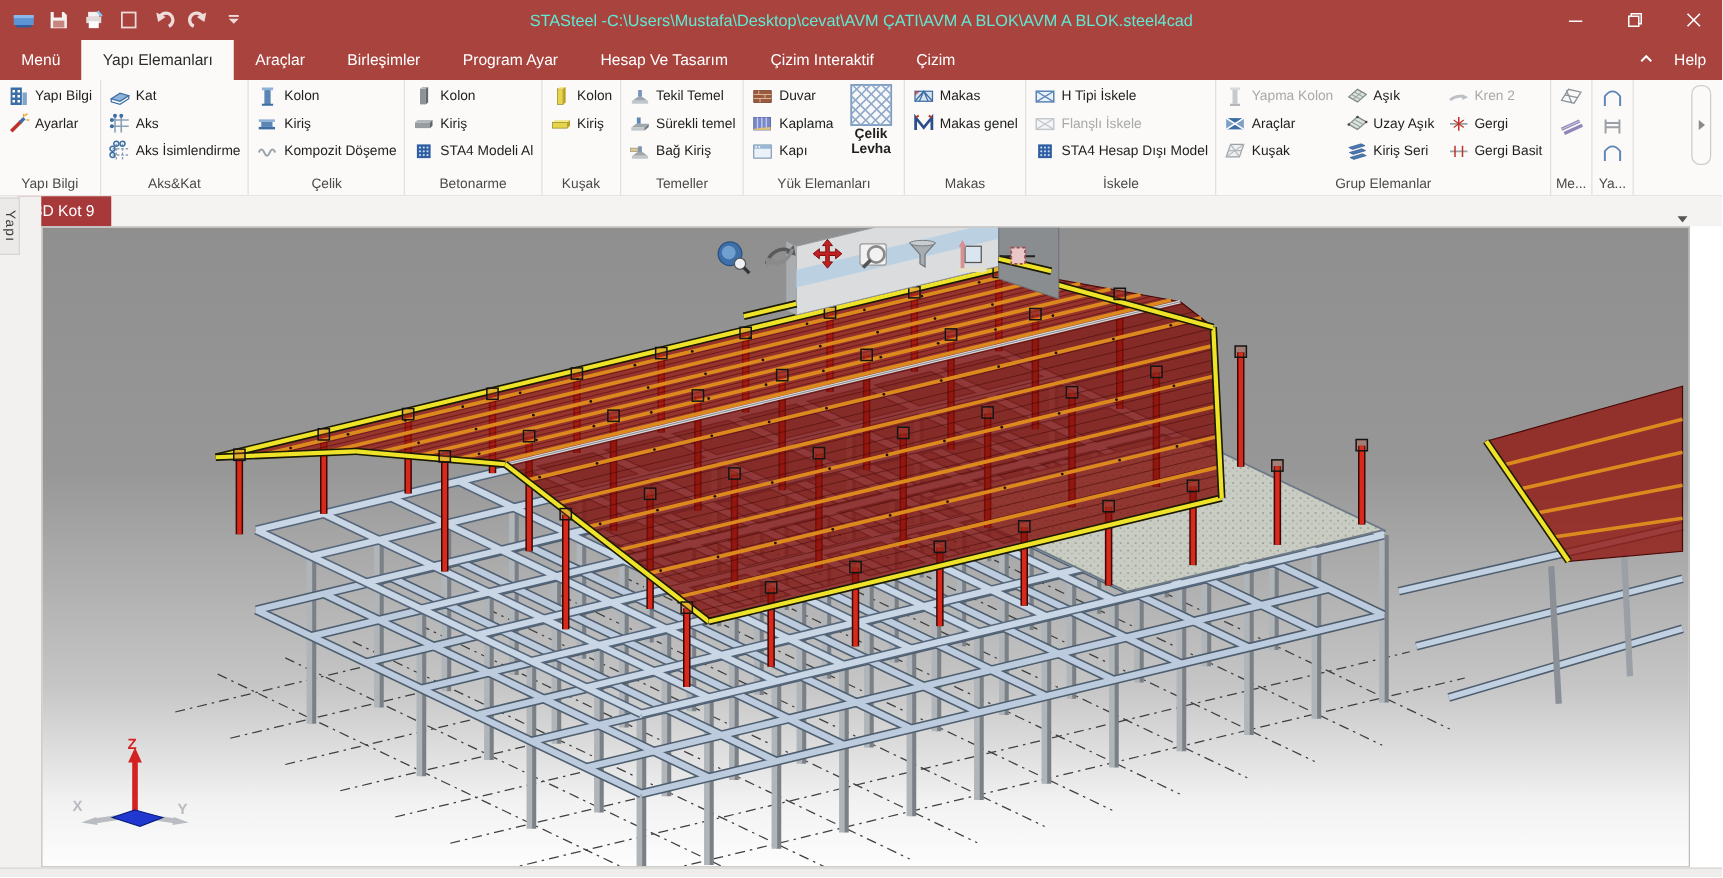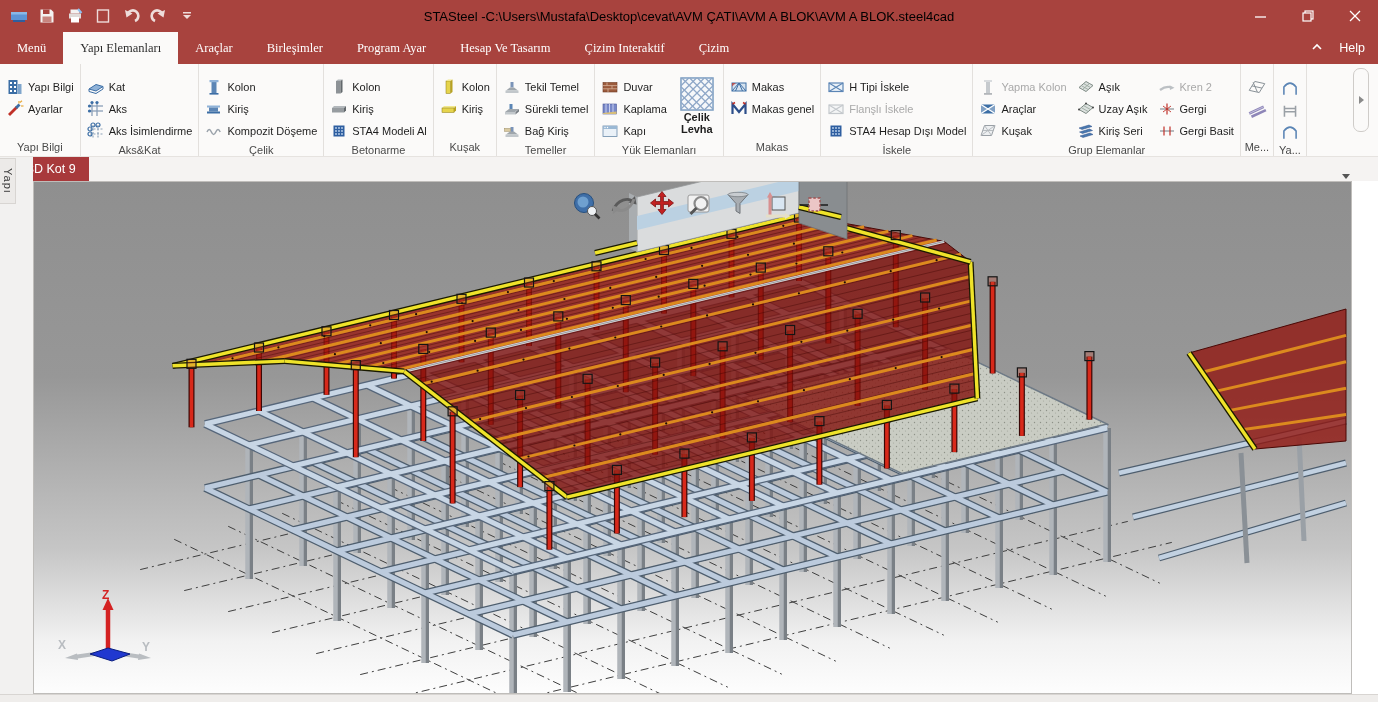--- a/index.html
+++ b/index.html
@@ -1,31 +1,31 @@
 <!DOCTYPE html>
 <html><head>
 <meta charset="utf-8">
 <style>
   html,body{margin:0;padding:0;background:#fff;font-family:"Liberation Sans",sans-serif;}
   #app{position:relative;width:1378px;height:702px;overflow:hidden;background:#fff;}
   
   .titlebar{position:absolute;left:0;top:0;width:1378px;height:32px;background:#A8433E;display:flex;align-items:center;color:#fff;}
   .qa{display:flex;align-items:center;gap:9px;padding-left:9px;z-index:2;}
   .qa .qi{width:19px;height:19px;display:flex;align-items:center;justify-content:center;}
-  .title{position:absolute;left:0;right:0;top:0;height:32px;display:flex;align-items:center;justify-content:center;font-size:13px;color:#000000;pointer-events:none;}
+  .title{position:absolute;left:0;right:0;top:0;height:32px;display:flex;align-items:center;justify-content:center;font-size:13px;color:#5eead4;pointer-events:none;}
   .wctrl{margin-left:auto;display:flex;z-index:2;}
   .wbtn{width:47px;height:32px;display:flex;align-items:center;justify-content:center;}
   
   .menubar{position:absolute;left:0;top:32px;width:1378px;height:32px;background:#A8433E;display:flex;align-items:stretch;color:#fff;font-size:12.5px;}
   .mtab{padding:0 17px;display:flex;align-items:center;cursor:default;}
   .mtab.active{background:#FBFAF9;color:#2d2d2d;}
   .menuright{margin-left:auto;display:flex;align-items:center;gap:15px;padding-right:13px;}
   
   .ribbon{position:absolute;left:0;top:64px;width:1378px;height:92px;background:#FBFAF9;border-bottom:1px solid #E6E3E0;display:flex;overflow:hidden;}
-  .rgroup{display:flex;flex-direction:column;border-right:1px solid #E3E0DD;padding:12px 1px 0 1px;flex:none;}
+  .rgroup{display:flex;flex-direction:column;border-right:1px solid #E3E0DD;padding:2px 1px 0 1px;flex:none;}
   .rcols{display:flex;flex:1;align-items:flex-start;}
   .rcol{display:flex;flex-direction:column;}
   .ritem{display:flex;align-items:center;gap:4px;height:22px;padding:0 5px;font-size:11px;color:#1e1e1e;white-space:nowrap;cursor:default;}
   .ritem svg{flex:none;}
   .ritem.dis{color:#A9A9A9;}
   .ritem.spacer{visibility:hidden;}
   .ritem.big{flex-direction:column;height:auto;width:44px;text-align:center;gap:1px;font-size:11px;line-height:1.05;padding:1px 3px;white-space:normal;font-weight:bold;}
   .rcap{height:17px;line-height:16px;text-align:center;font-size:11px;color:#4A4A4A;}
   .rscroll{position:absolute;left:1353px;top:68px;width:14px;height:62px;border:1px solid #CFCCC9;border-radius:7px;background:#FBFAF9;display:flex;align-items:center;justify-content:center;}
   
@@ -118,21 +118,21 @@
       <div class="wbtn">
         <svg width="12" height="12">
             <line x1="1" y1="1" x2="11" y2="11" stroke="#fff" stroke-width="1.3"></line>
             <line x1="11" y1="1" x2="1" y2="11" stroke="#fff" stroke-width="1.3"></line>
           </svg>
       </div>
     </div>
   </div>
 
   <div class="menubar">
-    <div id="menutabs" style="display:flex;align-items:stretch;font-family:Liberation Serif, serif;">
+    <div id="menutabs" style="display:flex;align-items:stretch;">
         <div class="mtab">Menü</div>
         <div class="mtab active">Yapı Elemanları</div>
         <div class="mtab">Araçlar</div>
         <div class="mtab">Birleşimler</div>
         <div class="mtab">Program Ayar</div>
         <div class="mtab">Hesap Ve Tasarım</div>
         <div class="mtab">Çizim Interaktif</div>
         <div class="mtab">Çizim</div>
       </div>
     <div class="menuright">

